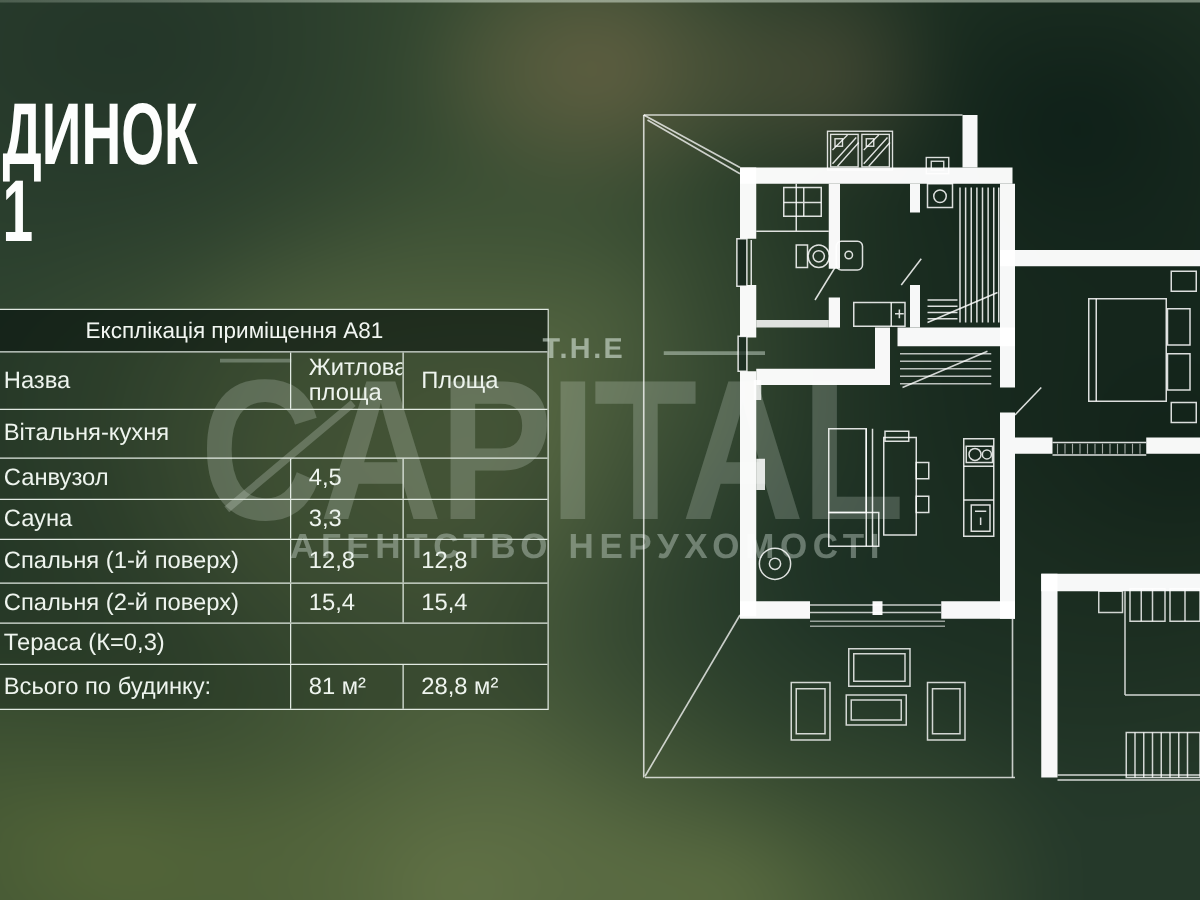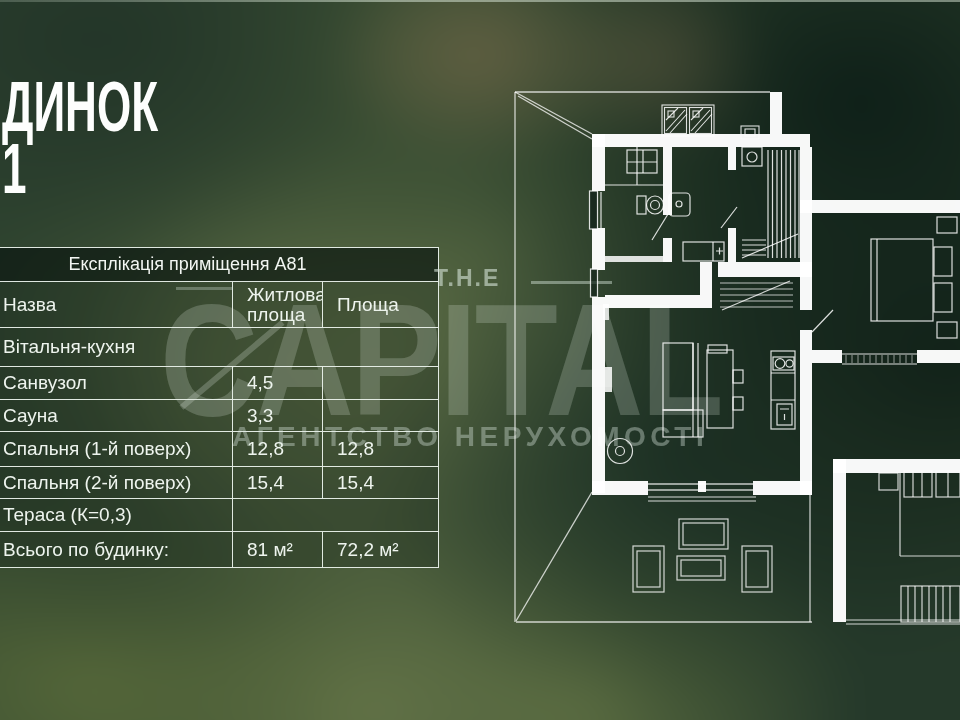--- a/index.html
+++ b/index.html
@@ -110,21 +110,21 @@
       <div class="t-cell">15,4</div>
       <div class="t-cell">15,4</div>
     </div>
     <div class="t-row r6">
       <div class="t-cell name">Тераса (К=0,3)</div>
       <div class="t-cell"></div>
     </div>
     <div class="t-row r7">
       <div class="t-cell name">Всього по будинку:</div>
       <div class="t-cell">81 м²</div>
-      <div class="t-cell">72,2 м²</div>
+      <div class="t-cell">28,8 м²</div>
     </div>
   </div>
 
   <svg class="plan" viewBox="505 85 455 545" xmlns="http://www.w3.org/2000/svg">
 
     <g stroke="#ffffff" stroke-opacity=".75" stroke-width="1.3" fill="none">
       <path d="M515,92 H770"></path>
       <path d="M515,92 V622"></path>
       <path d="M515,92 L592,134"></path>
       <path d="M518,96 L592,139"></path>

